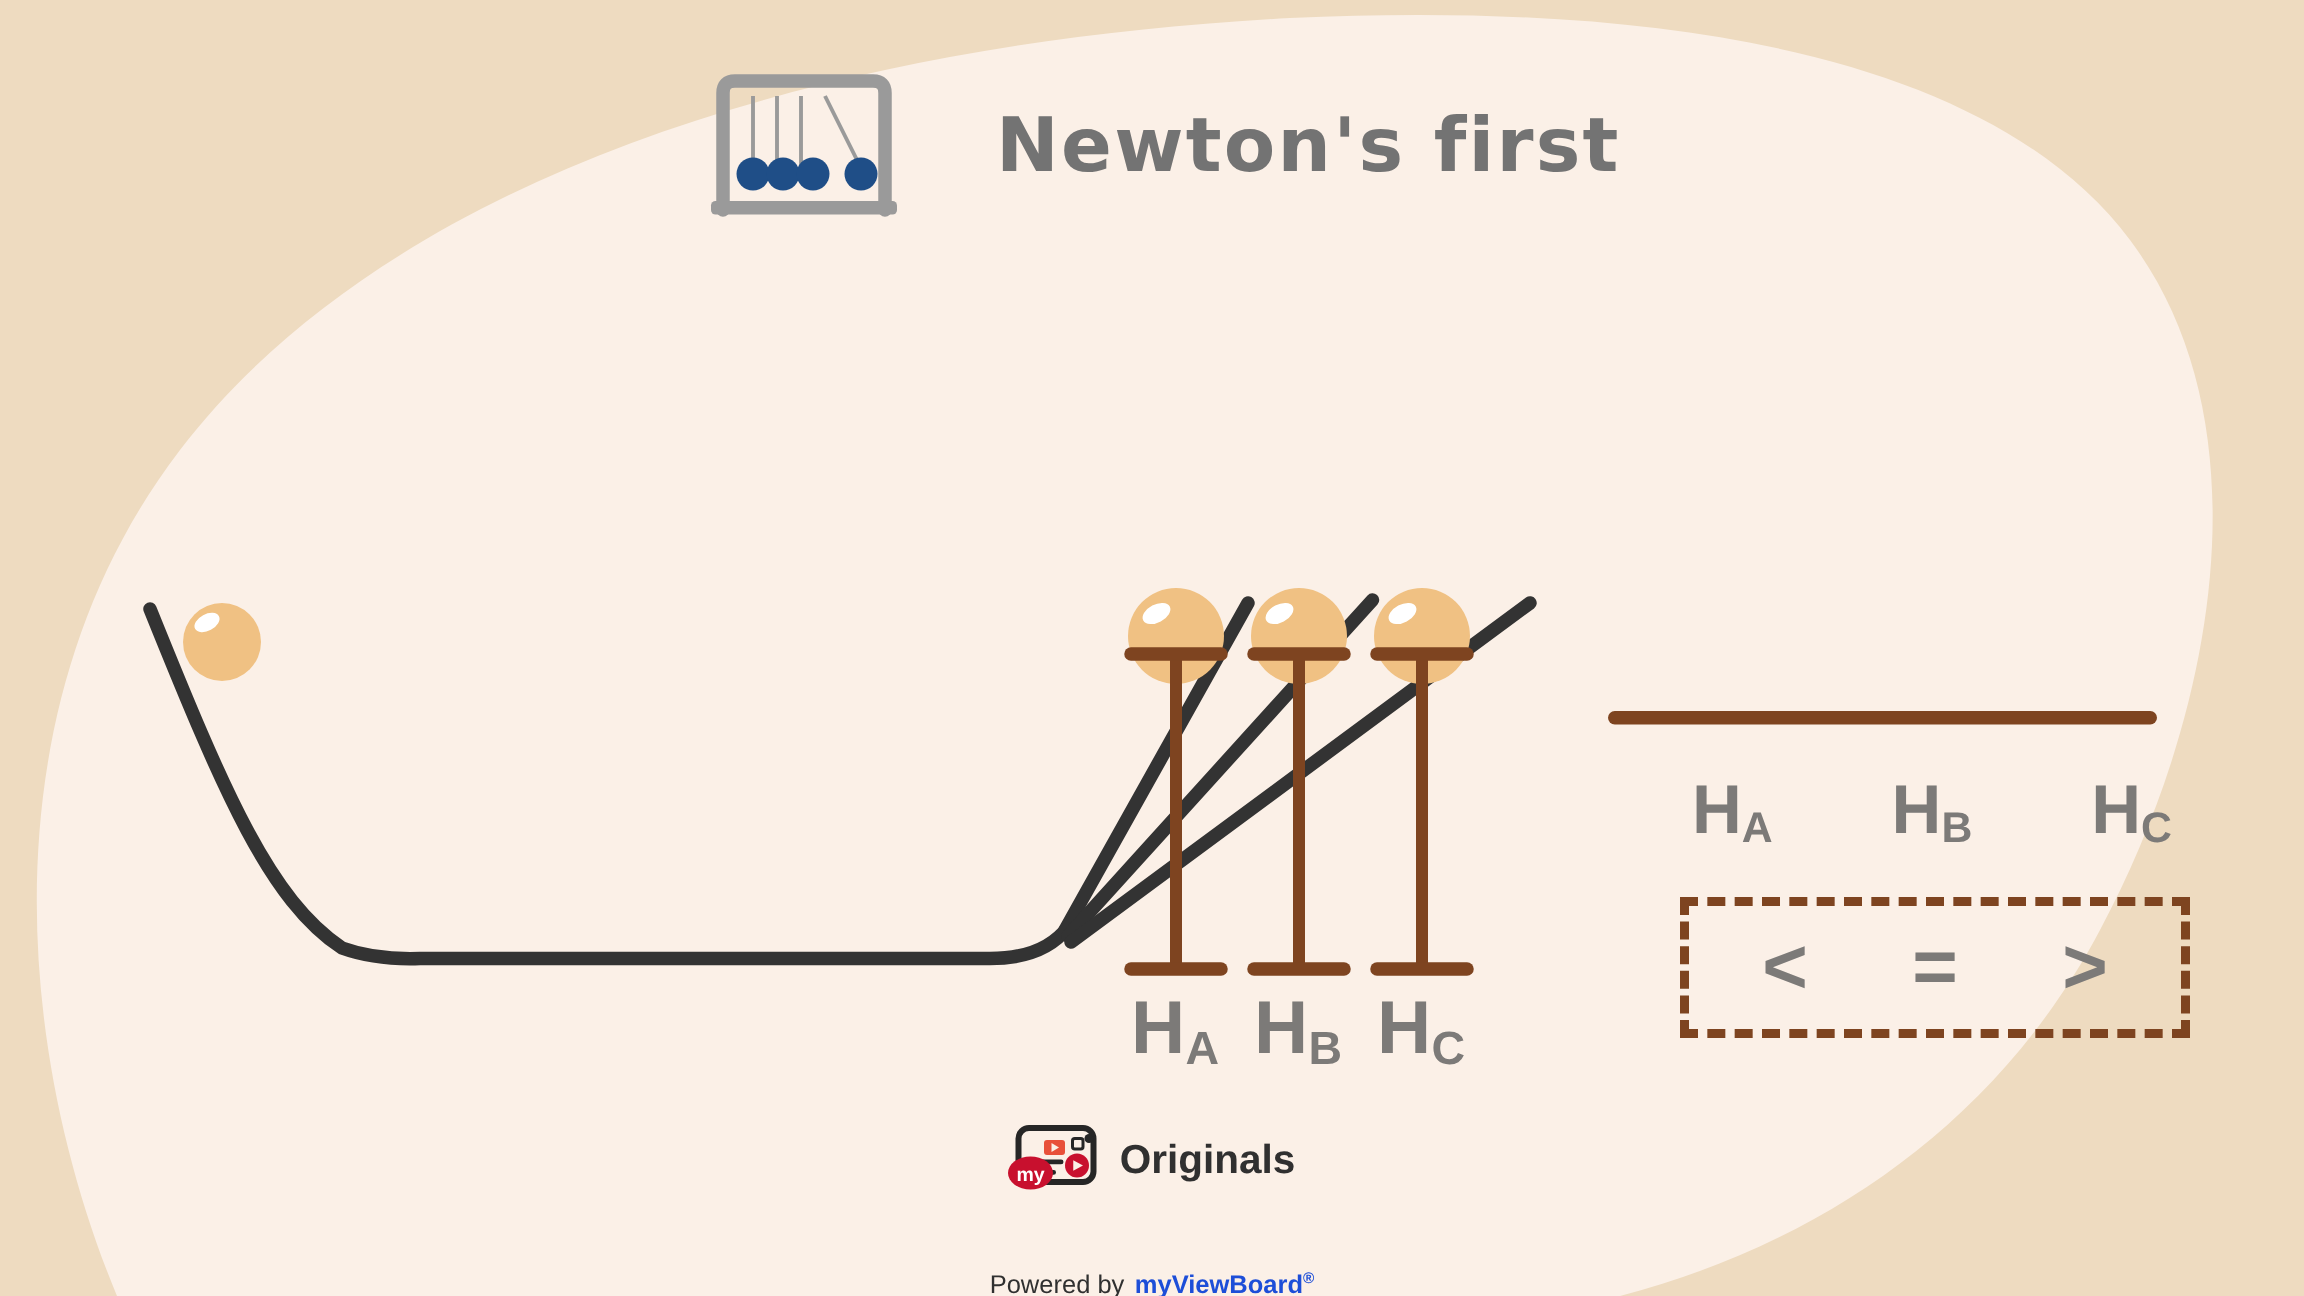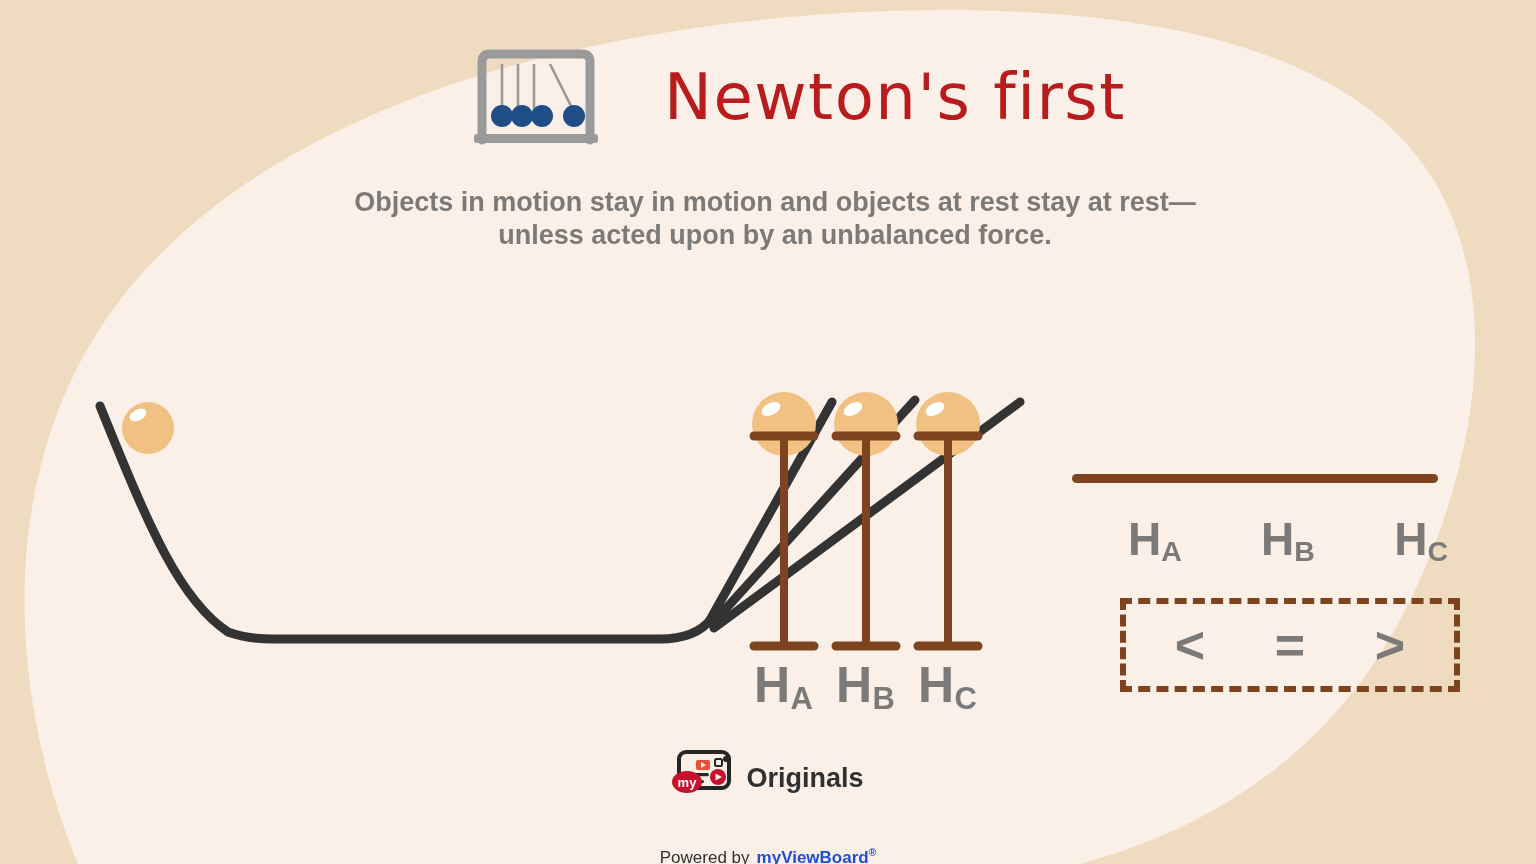--- a/index.html
+++ b/index.html
@@ -29,23 +29,23 @@
     position: absolute;
     left: 470px;
     top: 48px;
     display: flex;
     align-items: center;
     gap: 62px;
   }
   #cradle-icon { display: block; }
   #title {
     font-family: "DejaVu Sans", sans-serif;
-    font-size: 64px;
-    font-weight: 400;
-    color: #b91c1c;
+    font-size: 50px;
+    font-weight: 700;
+    color: #737373;
     letter-spacing: 1.5px;
     white-space: nowrap;
     line-height: 1;
   }
   #subtitle {
     position: absolute;
     left: 352px;
     top: 186px;
     width: 846px;
     text-align: center;
@@ -135,21 +135,21 @@
     left: 0;
     top: 748px;
     width: 1536px;
     display: flex;
     flex-direction: column;
     align-items: center;
     gap: 4px;
   }
   #footer-top {
     display: flex;
-    align-items: center;
+    align-items: flex-start;
     gap: 12px;
   }
   #footer-originals {
     font-family: "Liberation Sans", sans-serif;
     font-size: 27px;
     font-weight: 700;
     color: #303030;
     line-height: 1;
     margin-top: 12px;
   }
@@ -194,21 +194,20 @@
       <circle cx="52" cy="68" r="11" fill="#1F4E87"></circle>
       <circle cx="72" cy="68" r="11" fill="#1F4E87"></circle>
       <circle cx="104" cy="68" r="11" fill="#1F4E87"></circle>
 
       <path d="M 12 92 L 12 14 Q 12 6 20 6 L 112 6 Q 120 6 120 14 L 120 92" fill="none" stroke="#9A9A9A" stroke-width="9" stroke-linecap="round"></path>
       <rect x="4" y="86" width="124" height="9" rx="3" fill="#9A9A9A"></rect>
     </svg>
     <div id="title">Newton's first</div>
   </div>
 
-  <div id="subtitle">Objects in motion stay in motion and objects at rest stay at rest—unless acted upon by an unbalanced force.</div>
 
   <svg id="diagram" viewBox="0 0 1536 864">
 
     <path d="M 100 406
              C 150 530, 180 600, 228 632
              Q 250 640, 280 639
              L 660 639
              Q 696 639, 712 618" fill="none" stroke="#333333" stroke-width="9" stroke-linecap="round" stroke-linejoin="round"></path>
 
     <path d="M 710 620 L 832 402" fill="none" stroke="#333333" stroke-width="9" stroke-linecap="round"></path>

